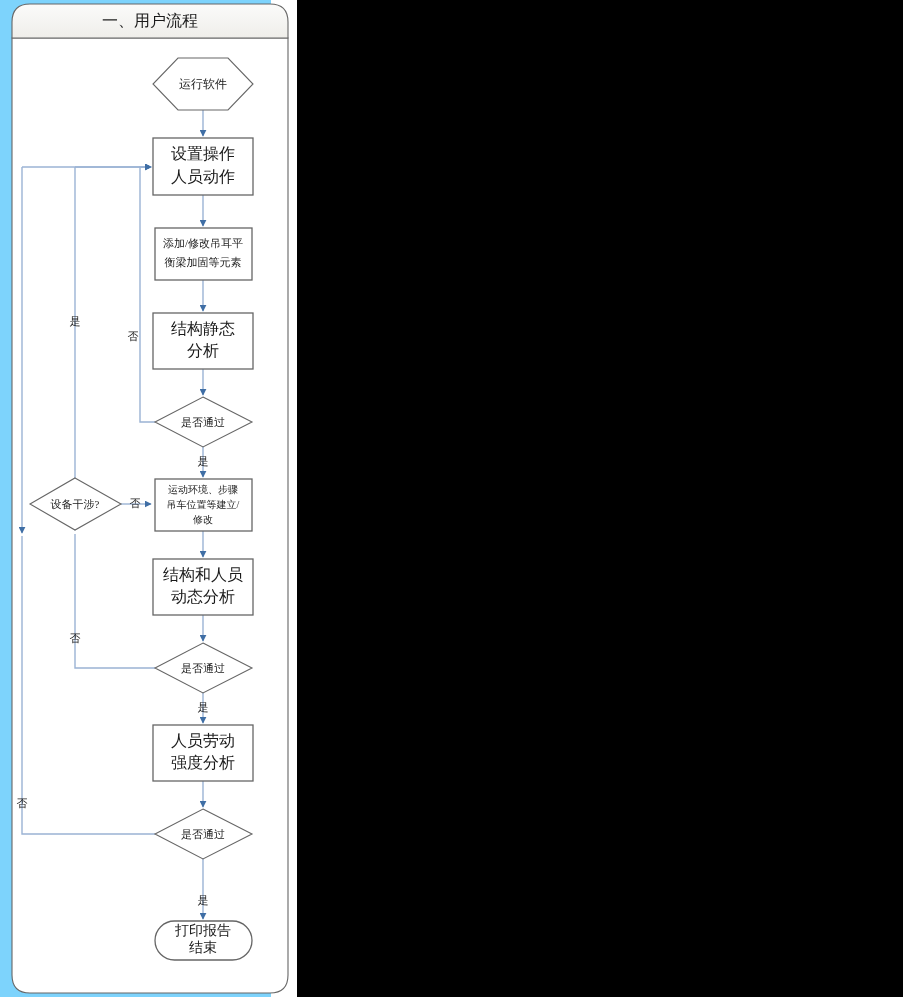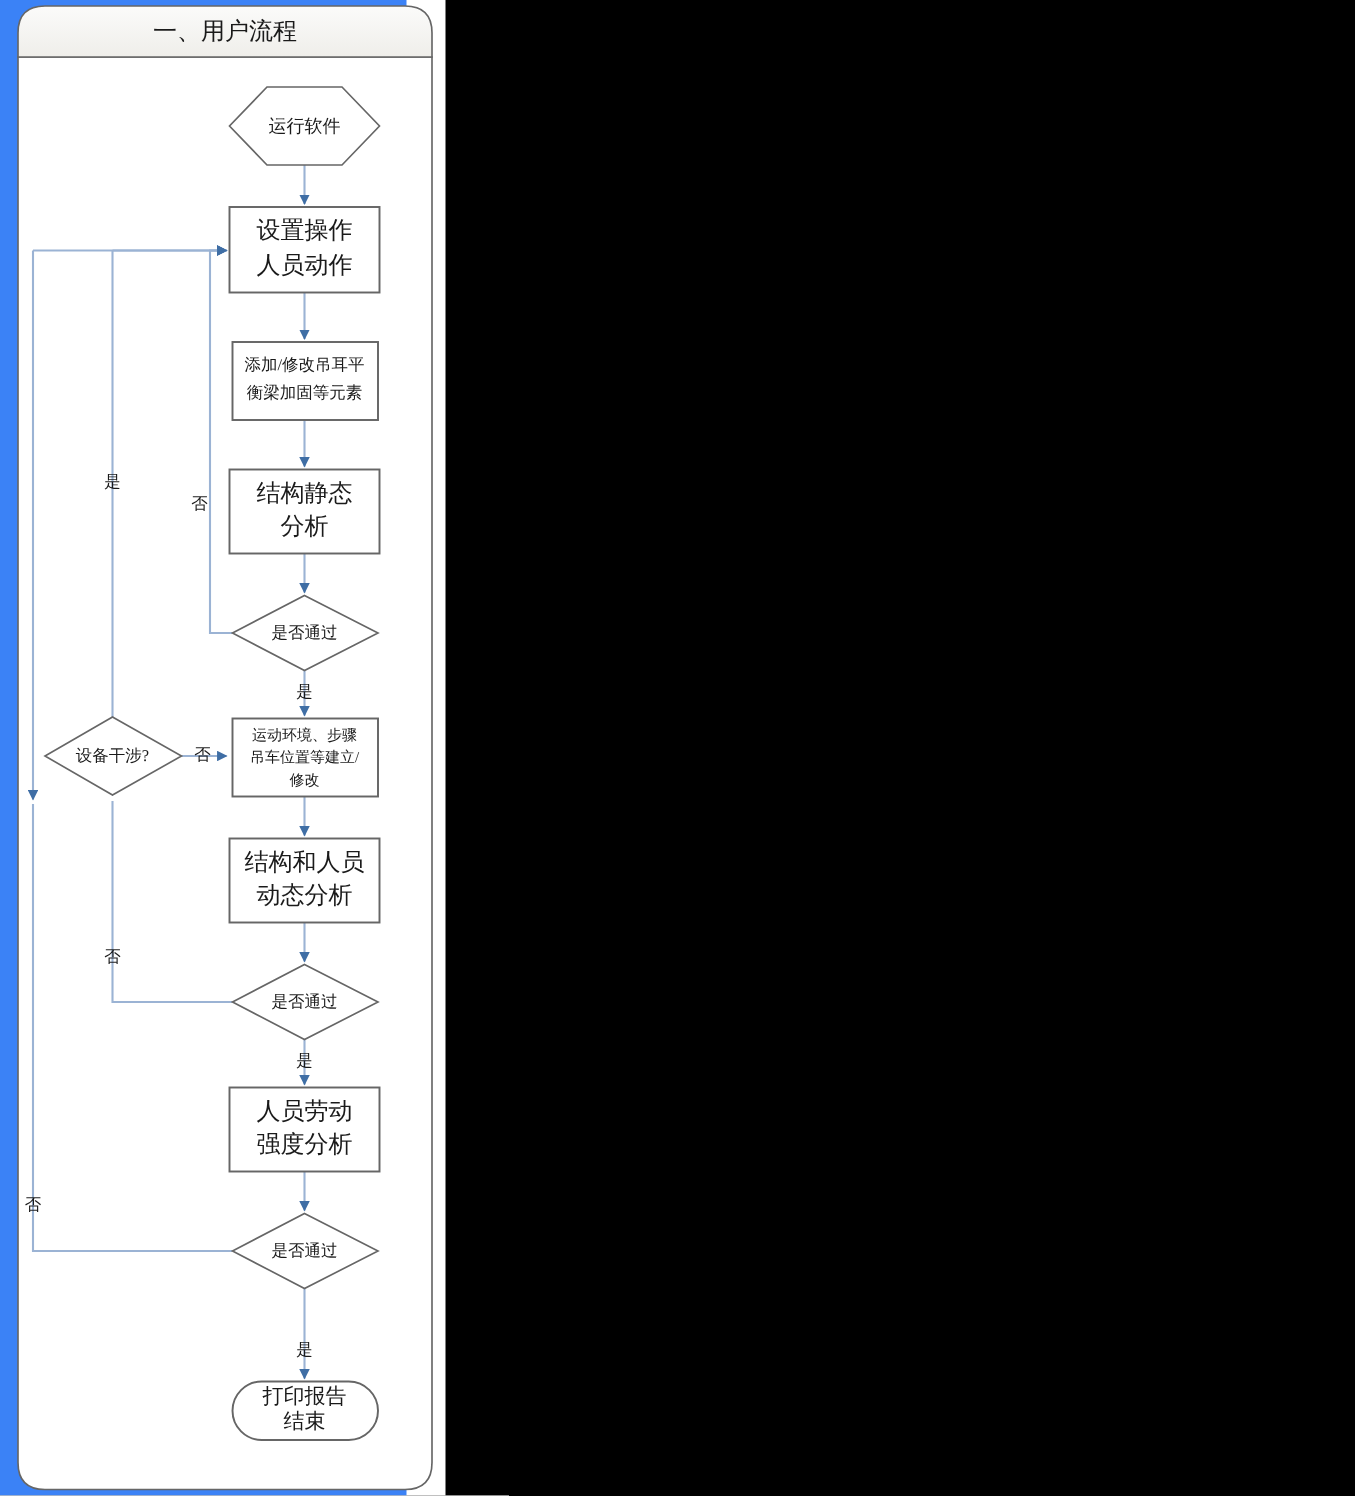--- a/index.html
+++ b/index.html
@@ -22,21 +22,21 @@
     width: 606px;
     height: 997px;
     background: #000000;
   }
   #diagram-panel {
     position: absolute;
     left: 0;
     top: 0;
     width: 271px;
     height: 997px;
-    background: #3b82f6;
+    background: #7dd3fc;
   }
   #flow-svg {
     position: absolute;
     left: 0;
     top: 0;
   }
   .node-text {
     font-family: "Liberation Serif", "DejaVu Serif", serif;
     fill: #1a1a1a;
     text-anchor: middle;

